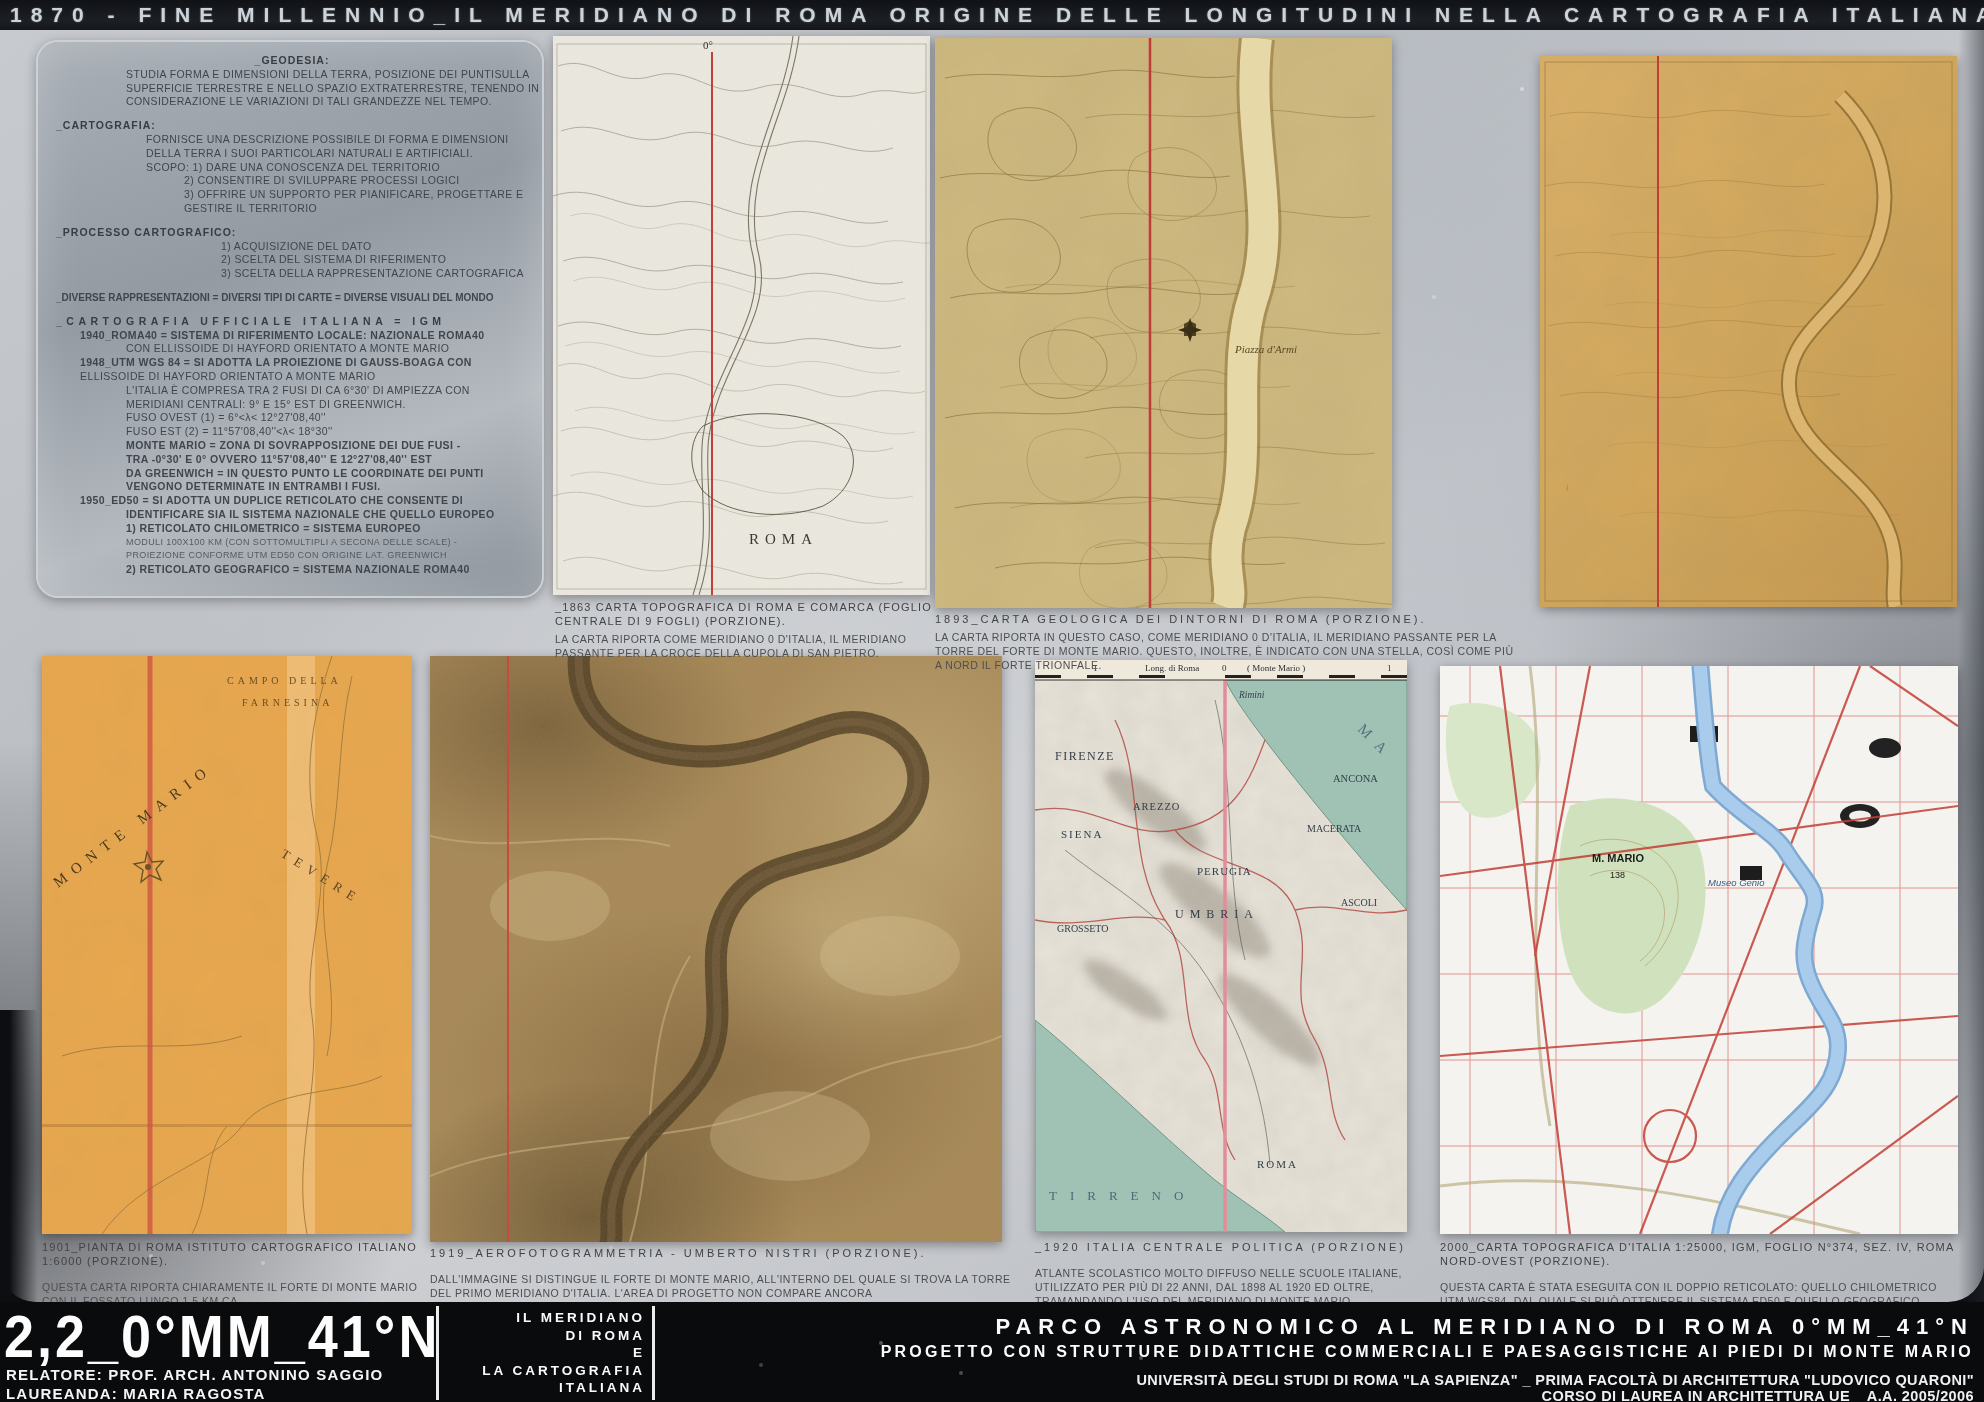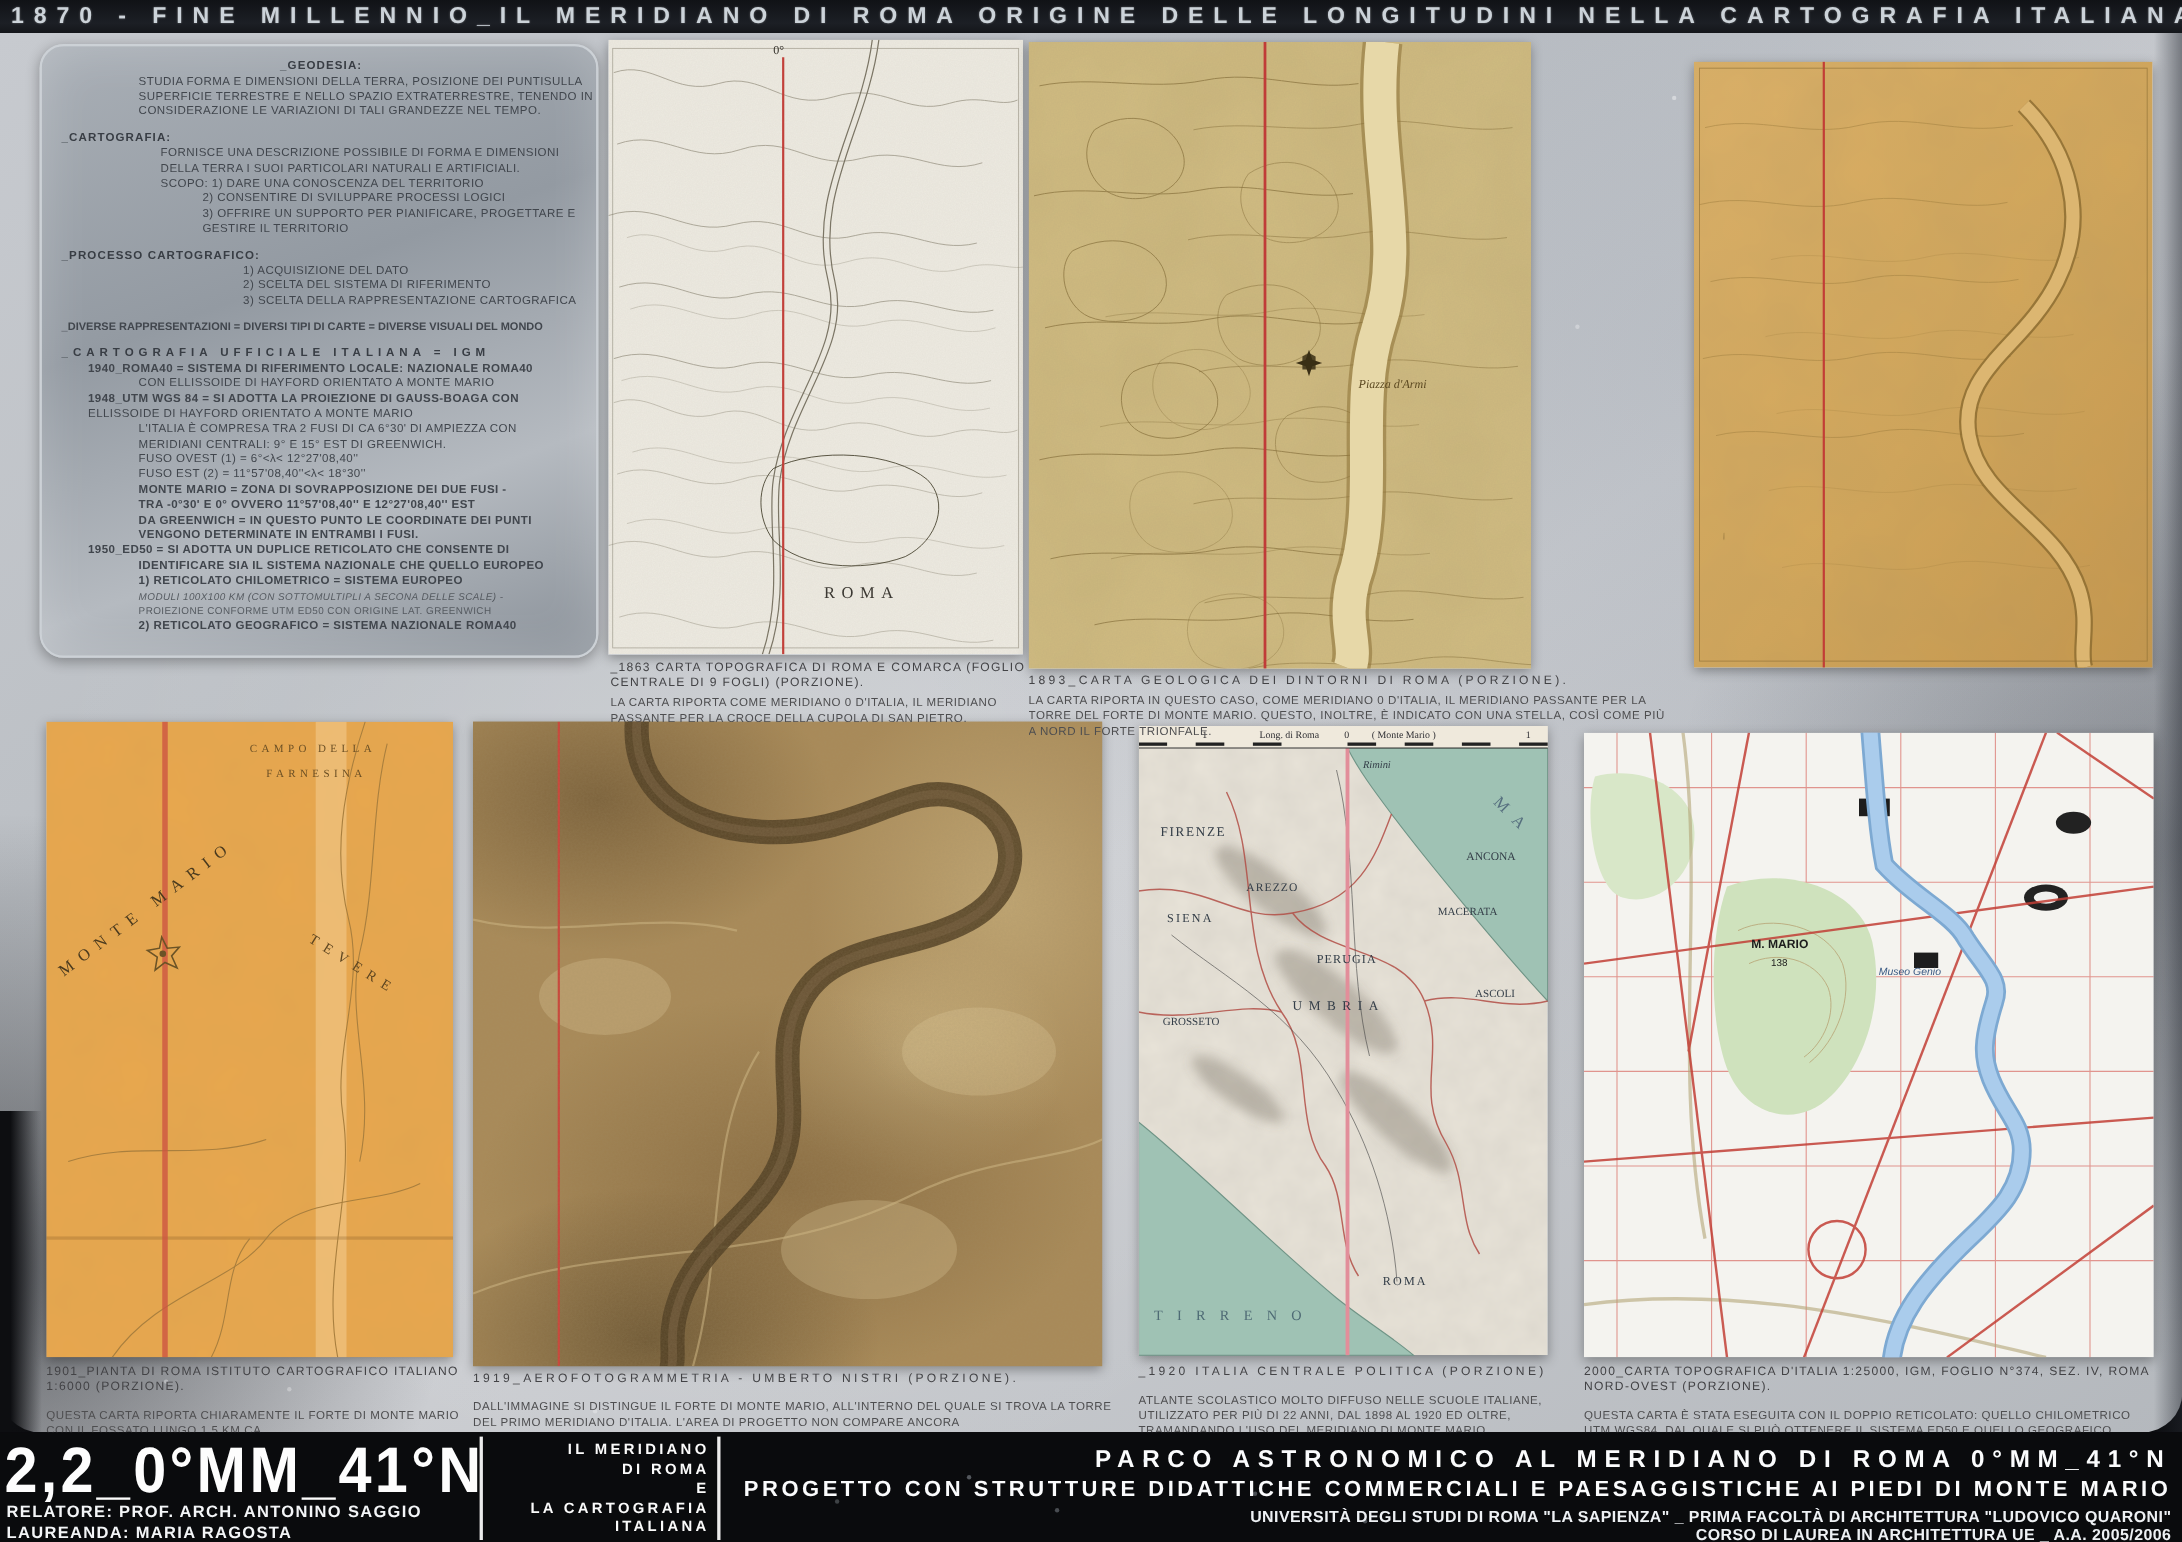--- a/index.html
+++ b/index.html
@@ -79,21 +79,21 @@
   .f-big{position:absolute;left:4px;top:1px;font-size:54px;font-weight:700;color:#fdfdfd;
     letter-spacing:3px;transform:scaleY(1.08);transform-origin:top left;white-space:nowrap;}
   .f-rel{position:absolute;left:6px;top:64px;font-size:15px;font-weight:700;color:#f3f5f7;letter-spacing:1.2px;}
   .f-lau{position:absolute;left:6px;top:83px;font-size:15px;font-weight:700;color:#f3f5f7;letter-spacing:1.2px;}
   .fdiv{position:absolute;top:4px;width:3px;height:94px;background:#ececec;}
   .f-center{position:absolute;left:445px;top:7px;width:200px;text-align:right;color:#fbfbfb;}
   .fc-line{font-size:13.5px;font-weight:700;letter-spacing:3px;line-height:17.5px;}
   .f-right{position:absolute;left:660px;right:8px;top:0;height:100px;}
   .f-parco{position:absolute;right:2px;top:12px;font-size:22px;font-weight:700;color:#fbfcfd;
     letter-spacing:7px;white-space:nowrap;}
-  .f-prog{position:absolute;right:2px;top:41px;font-size:20px;font-weight:700;color:#fbfcfd;
+  .f-prog{position:absolute;right:2px;top:41px;font-size:16px;font-weight:700;color:#fbfcfd;
     letter-spacing:3.2px;white-space:nowrap;}
   .f-uni{position:absolute;right:2px;top:70px;font-size:14.5px;font-weight:700;color:#eef1f4;
     letter-spacing:.4px;white-space:nowrap;}
   .f-corso{position:absolute;right:2px;top:86px;font-size:14.5px;font-weight:700;color:#eef1f4;
     letter-spacing:.4px;white-space:nowrap;}
 </style>
 </head>
 <body>
 
 <div class="poster">
@@ -174,21 +174,21 @@
       <div class="pl c-b" style="padding-left: 70px;">DA GREENWICH = IN QUESTO PUNTO LE COORDINATE DEI PUNTI</div>
 
       <div class="pl c-b" style="padding-left: 70px;">VENGONO DETERMINATE IN ENTRAMBI I FUSI.</div>
 
       <div class="pl c-b" style="padding-left: 24px;">1950_ED50 = SI ADOTTA UN DUPLICE RETICOLATO CHE CONSENTE DI</div>
 
       <div class="pl c-b" style="padding-left: 70px;">IDENTIFICARE SIA IL SISTEMA NAZIONALE CHE QUELLO EUROPEO</div>
 
       <div class="pl c-b" style="padding-left: 70px;">1) RETICOLATO CHILOMETRICO = SISTEMA EUROPEO</div>
 
-      <div class="pl c-s" style="padding-left: 70px; font-style: italic;">MODULI 100X100 KM (CON SOTTOMULTIPLI A SECONA DELLE  SCALE) -</div>
+      <div class="pl c-s" style="padding-left: 70px;">MODULI 100X100 KM (CON SOTTOMULTIPLI A SECONA DELLE  SCALE) -</div>
 
       <div class="pl c-s" style="padding-left: 70px;">PROIEZIONE CONFORME UTM ED50 CON ORIGINE LAT. GREENWICH</div>
 
       <div class="pl c-b" style="padding-left: 70px;">2) RETICOLATO GEOGRAFICO = SISTEMA NAZIONALE ROMA40</div>
     </div>
 
   <div class="map" style="left:553px;top:36px;width:377px;height:559px">
     <svg width="377" height="559" viewBox="0 0 377 559">
       <defs>
         <filter id="g1">

